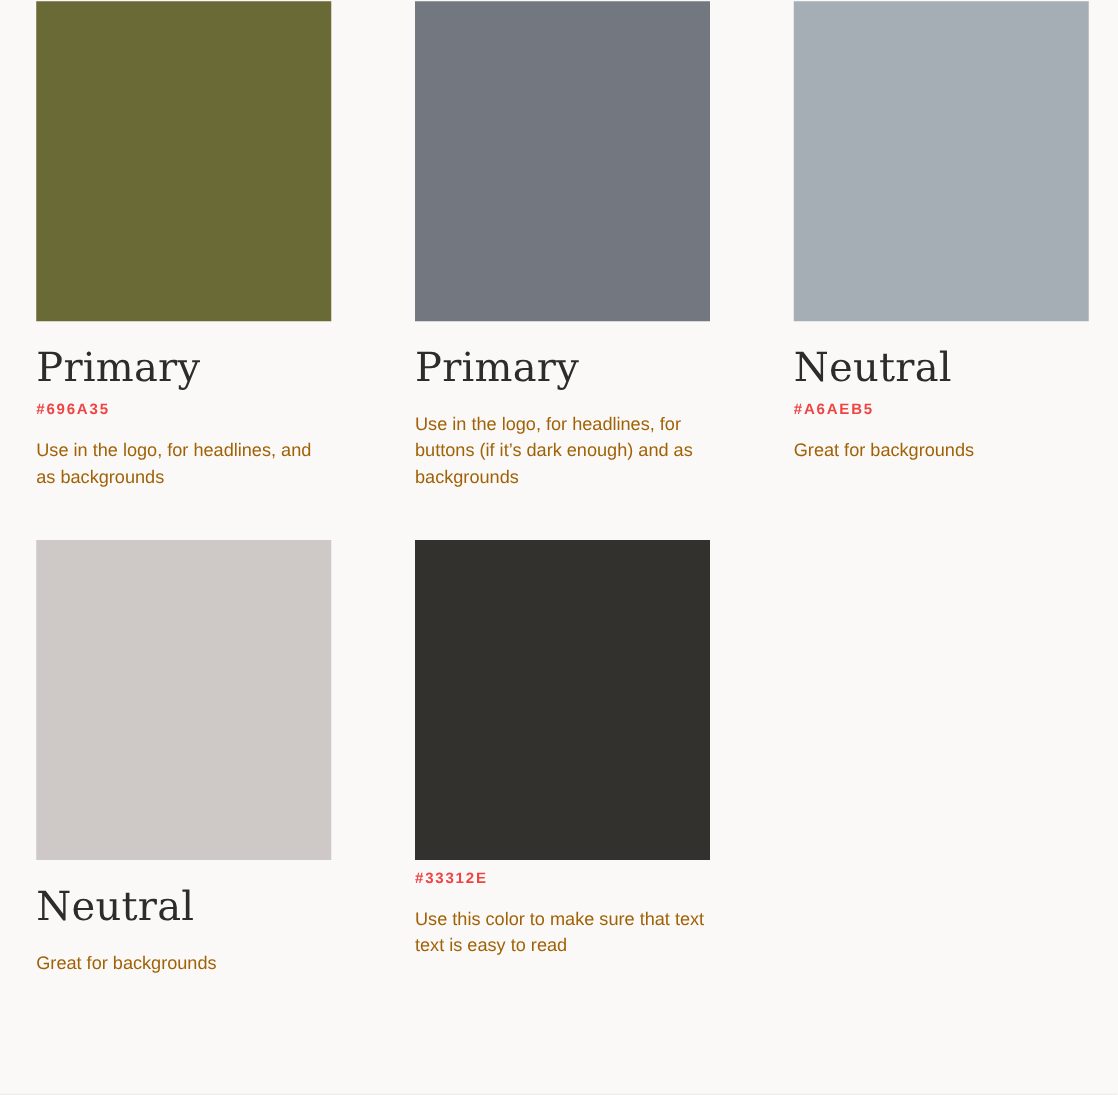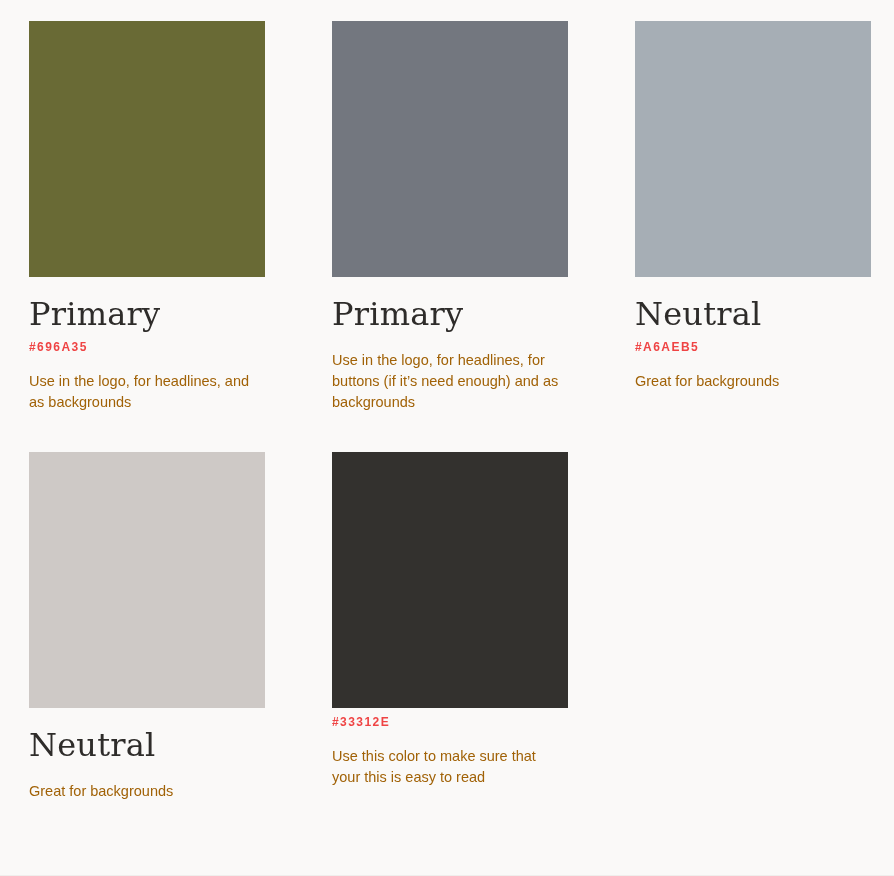--- a/index.html
+++ b/index.html
@@ -13,21 +13,21 @@
     height: 876px;
     background: #faf9f8;
     font-family: "Liberation Sans", sans-serif;
     overflow: hidden;
   }
 
   .palette-page {
     width: 894px;
     height: 876px;
     background: #faf9f8;
-    padding: 21px 29px 0 29px;
+    padding: 1px 29px 0 29px;
     border-bottom: 1px solid #f0eeec;
   }
 
   .palette-grid {
     display: grid;
     grid-template-columns: 236px 236px 236px;
     column-gap: 67px;
     row-gap: 0;
     align-content: start;
   }
@@ -82,37 +82,37 @@
     <div class="swatch-card">
       <div class="swatch-chip" style="background-color: rgb(105, 106, 53);"></div>
       <div class="swatch-name">Primary</div>
       <div class="swatch-hex">#696A35</div>
       <div class="swatch-desc">Use in the logo, for headlines, and as backgrounds</div>
     </div>
 
     <div class="swatch-card">
       <div class="swatch-chip" style="background-color: rgb(115, 119, 127);"></div>
       <div class="swatch-name">Primary</div>
-      <div class="swatch-desc">Use in the logo, for headlines, for buttons (if it’s need enough) and as backgrounds</div>
+      <div class="swatch-desc">Use in the logo, for headlines, for buttons (if it’s dark enough) and as backgrounds</div>
     </div>
 
     <div class="swatch-card">
       <div class="swatch-chip" style="background-color: rgb(166, 174, 181);"></div>
       <div class="swatch-name">Neutral</div>
       <div class="swatch-hex">#A6AEB5</div>
       <div class="swatch-desc">Great for backgrounds</div>
     </div>
 
     <div class="swatch-card">
       <div class="swatch-chip" style="background-color: rgb(206, 201, 198);"></div>
       <div class="swatch-name">Neutral</div>
       <div class="swatch-desc">Great for backgrounds</div>
     </div>
 
 
     <div class="swatch-card">
       <div class="swatch-chip" style="background-color: rgb(51, 49, 46);"></div>
       <div class="swatch-hex">#33312E</div>
-      <div class="swatch-desc">Use this color to make sure that your this is easy to read</div>
+      <div class="swatch-desc">Use this color to make sure that text text is easy to read</div>
     </div>
 
   </div>
 </div>
 
 </body></html>

